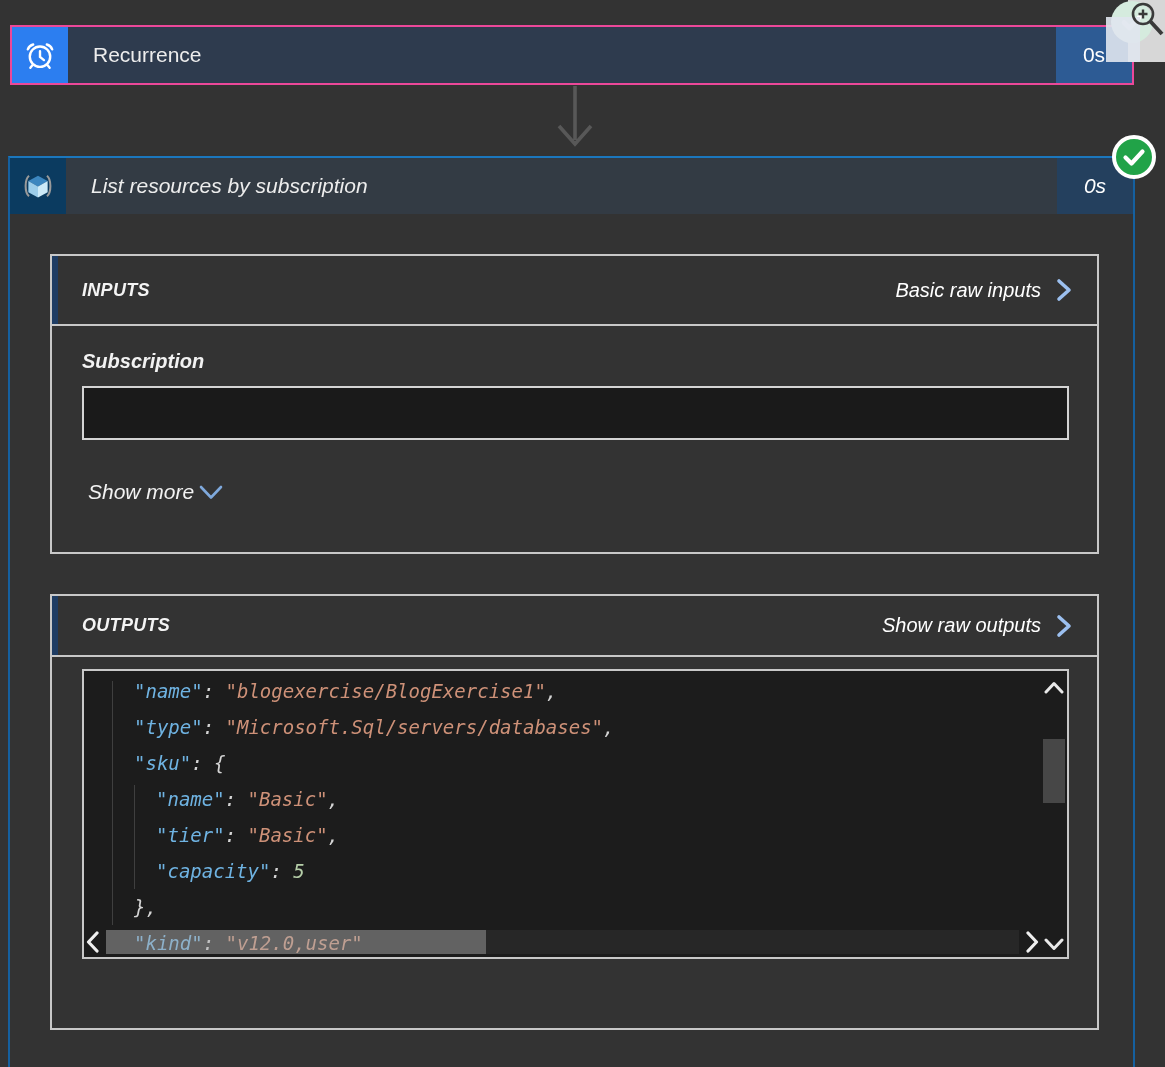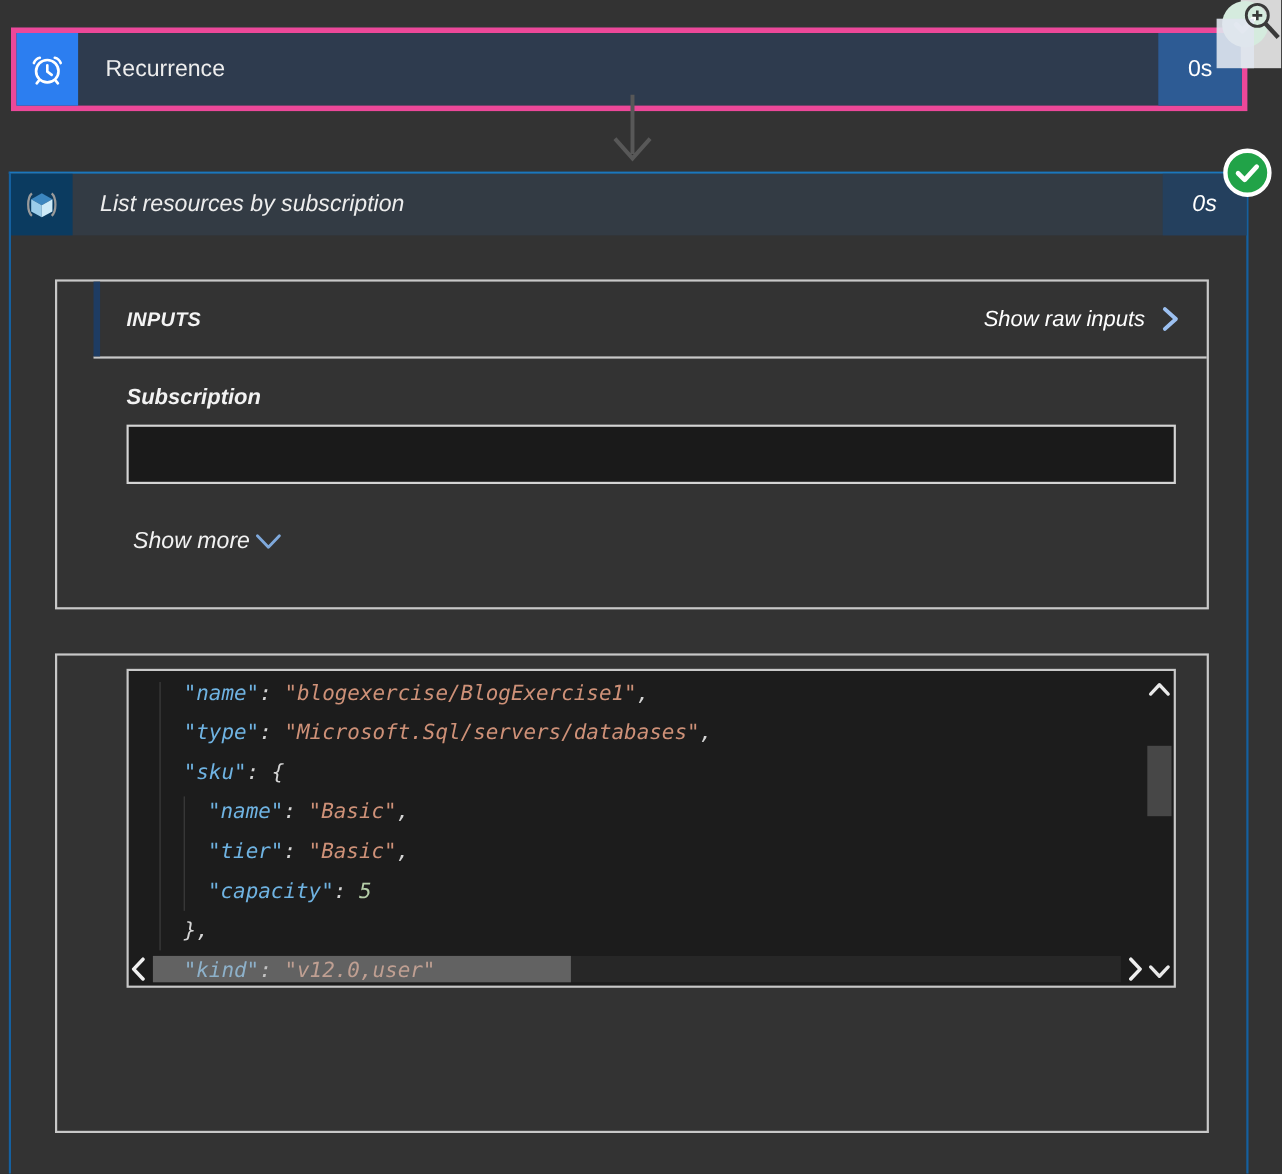--- a/index.html
+++ b/index.html
@@ -1,40 +1,40 @@
 <!DOCTYPE html>
 <html><head>
 <meta charset="utf-8">
 <style>
   html,body{margin:0;padding:0;background:#333333;}
   .stage{position:relative;width:1165px;height:1067px;background:#333333;overflow:hidden;
          font-family:"Liberation Sans",sans-serif;color:#F0F0F0;}
 
   
   .card{box-sizing:border-box;position:absolute;display:flex;align-items:stretch;}
-  .trigger{left:10px;top:25px;width:1124px;height:76px;border:5px solid #ec4899;background:#2E3B4E;}
+  .trigger{left:10px;top:25px;width:1124px;height:60px;border:2px solid #ec4899;background:#2E3B4E;}
   .icon-tile{width:56px;flex:0 0 56px;display:flex;align-items:center;justify-content:center;}
   .trigger-tile{background:#2C7EF0;}
   .card-title{flex:1;display:flex;align-items:center;padding-left:25px;font-size:21px;color:#EDEDED;white-space:nowrap;overflow:hidden;}
   .duration{flex:0 0 76px;display:flex;align-items:center;justify-content:center;font-size:21px;color:#FFFFFF;margin-left:20px;}
   .trigger-dur{background:#2D5B94;}
 
   
   .connector{position:absolute;left:553px;top:86px;}
 
   
   .action{left:8px;top:156px;width:1127px;height:968px;border:2px solid #15609F;border-top-color:#1B77BD;
           background:#333333;display:block;font-style:italic;}
   .action-header{height:56px;display:flex;align-items:stretch;background:#333B44;}
   .action-tile{background:#0B3B60;}
   .action-dur{background:#24405E;}
   .status-badge{position:absolute;left:1101px;top:-24px;width:46px;height:46px;}
 
   
-  .panel{box-sizing:border-box;position:absolute;border:2px solid #C8C8C8;background:#333333;padding-left:33px;}
+  .panel{box-sizing:border-box;position:absolute;border:2px solid #C8C8C8;background:#333333;}
   .inputs{left:40px;top:96px;width:1049px;height:300px;}
   .outputs{left:40px;top:436px;width:1049px;height:436px;}
   .panel-header{position:relative;display:flex;align-items:center;border-bottom:2px solid #C8C8C8;}
   .inputs .panel-header{height:68px;}
   .outputs .panel-header{height:59px;}
   .stripe{position:absolute;left:0;top:0;bottom:0;width:6px;background:#1E3C63;}
   .panel-heading{margin-left:30px;font-size:18px;font-weight:bold;letter-spacing:.3px;color:#F4F4F4;}
   .raw-link{margin-left:auto;margin-right:24px;display:flex;align-items:center;gap:15px;font-size:20px;color:#FFFFFF;cursor:pointer;}
   .field-label{margin:24px 16px 0 30px;font-size:20px;font-weight:bold;color:#F2F2F2;}
   .text-input{box-sizing:border-box;margin:13px 28px 0 30px;height:54px;background:#1A1A1A;border:2px solid #D4D4D4;}
@@ -115,39 +115,49 @@
         <circle cx="23" cy="23" r="20" fill="#21A348" stroke="#FFFFFF" stroke-width="4"></circle>
         <path d="M14.5 23.5 L20.5 29.5 L31.5 17.5" fill="none" stroke="#FFFFFF" stroke-width="4.2" stroke-linecap="round" stroke-linejoin="round"></path>
       </svg>
     </div>
 
     <section class="panel inputs">
       <div class="panel-header">
         <span class="stripe"></span>
         <span class="panel-heading">INPUTS</span>
         <span class="raw-link">
-          <span>Show raw inputs</span>
+          <span>Basic raw inputs</span>
           <svg width="17" height="24" viewBox="0 0 17 24">
             <path d="M3 3 L13 12 L3 21" fill="none" stroke="#9CC0F0" stroke-width="3.6" stroke-linecap="round" stroke-linejoin="round"></path>
           </svg>
         </span>
       </div>
       <div class="panel-body">
         <div class="field-label">Subscription</div>
         <div class="text-input"></div>
         <div class="show-more">
           <span>Show more</span>
           <svg width="26" height="17" viewBox="0 0 26 17">
             <path d="M3 3 L13 13.5 L23 3" fill="none" stroke="#7FA9DC" stroke-width="2.6" stroke-linecap="round" stroke-linejoin="round"></path>
           </svg>
         </div>
       </div>
     </section>
 
     <section class="panel outputs">
+      <div class="panel-header">
+        <span class="stripe"></span>
+        <span class="panel-heading">OUTPUTS</span>
+        <span class="raw-link">
+          <span>Show raw outputs</span>
+          <svg width="17" height="24" viewBox="0 0 17 24">
+            <path d="M3 3 L13 12 L3 21" fill="none" stroke="#9CC0F0" stroke-width="3.6" stroke-linecap="round" stroke-linejoin="round"></path>
+          </svg>
+        </span>
+      </div>
       <div class="panel-body">
         <div class="code-block">
           <div class="indent-guide g1"></div>
           <div class="indent-guide g2"></div>
           <div class="code-content">
               <div class="code-line" style="padding-left: 50px;"><span class="tok-key">"name"</span><span class="tok-p">: </span><span class="tok-str">"blogexercise/BlogExercise1"</span><span class="tok-p">,</span></div>
               <div class="code-line" style="padding-left: 50px;"><span class="tok-key">"type"</span><span class="tok-p">: </span><span class="tok-str">"Microsoft.Sql/servers/databases"</span><span class="tok-p">,</span></div>
               <div class="code-line" style="padding-left: 50px;"><span class="tok-key">"sku"</span><span class="tok-p">: {</span></div>
               <div class="code-line" style="padding-left: 72px;"><span class="tok-key">"name"</span><span class="tok-p">: </span><span class="tok-str">"Basic"</span><span class="tok-p">,</span></div>
               <div class="code-line" style="padding-left: 72px;"><span class="tok-key">"tier"</span><span class="tok-p">: </span><span class="tok-str">"Basic"</span><span class="tok-p">,</span></div>

